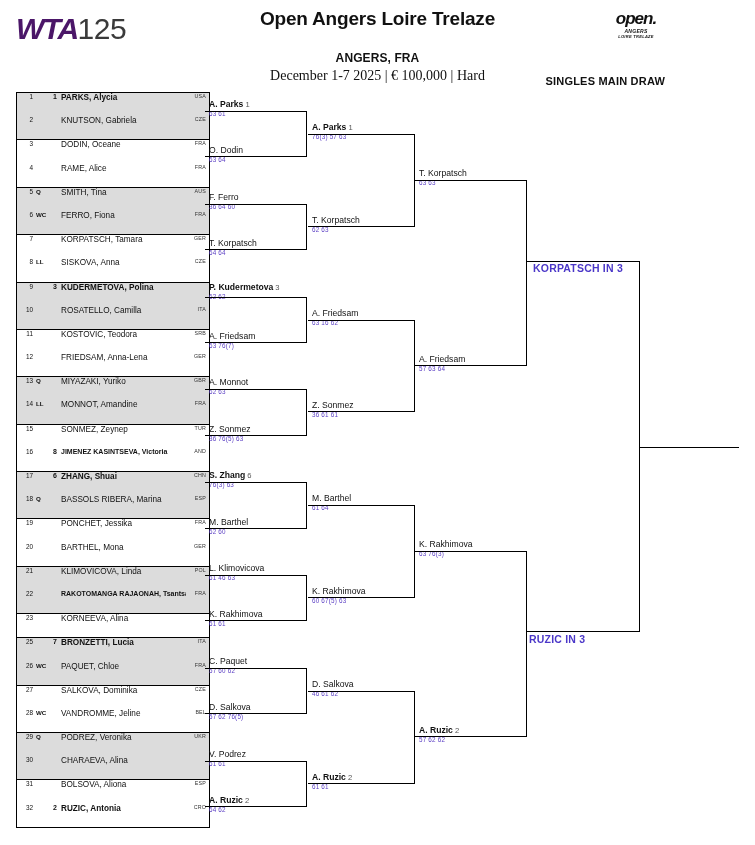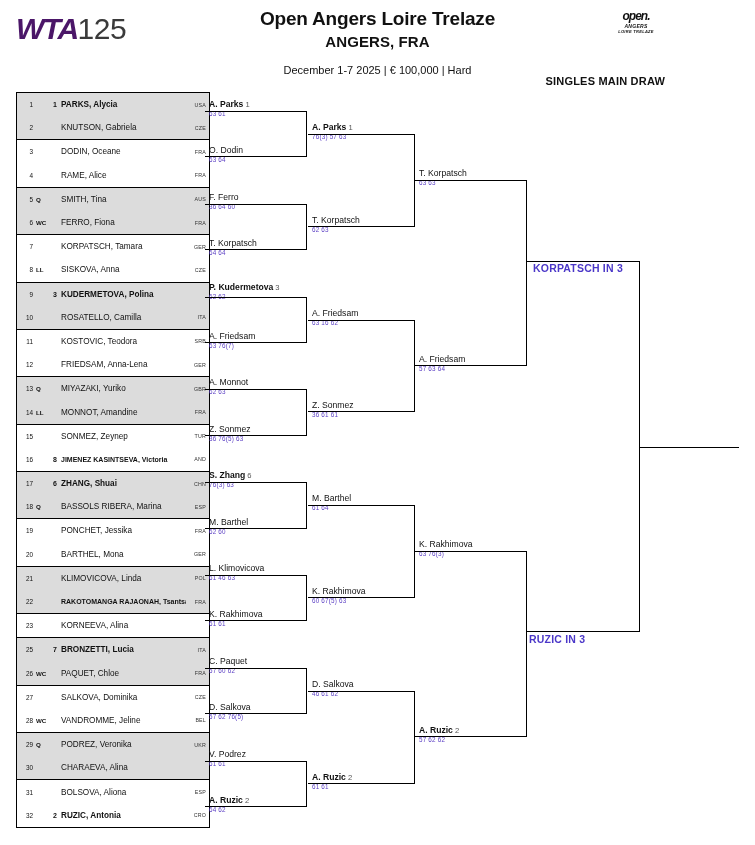--- a/index.html
+++ b/index.html
@@ -22,29 +22,29 @@
     line-height: 1;
   }
   .wta-logo .wta { color: #4b1668; }
   .wta-logo .num { color: #3a3a3a; font-style: normal; font-weight: 500; letter-spacing: -0.5px;}
 
   .title-block {
     position: absolute; left: 0; top: 8px; width: 755px;
     text-align: center;
   }
   .ev-title { font-size: 19px; font-weight: bold; letter-spacing: -0.2px; }
-  .ev-city  { font-size: 15px; font-weight: bold; margin-top: 3px; letter-spacing: 0.1px;}
-  .ev-meta  { font-size: 11px; margin-top: 14px; color: #111; }
+  .ev-city  { font-size: 12px; font-weight: bold; margin-top: 21px; letter-spacing: 0.1px;}
+  .ev-meta  { font-size: 14px; margin-top: 3px; color: #111; font-family: Liberation Serif, serif; }
 
   .open-logo {
     position: absolute; right: 16px; top: 10px;
     width: 58px; text-align: center; line-height: 1;
   }
   .open-logo .ol1 {
-    font-size: 12px; font-weight: bold; font-style: italic;
+    font-size: 17px; font-weight: bold; font-style: italic;
     letter-spacing: -1px; color: #111;
   }
   .open-logo .ol2 { font-size: 5px; font-weight: bold; font-style: italic; margin-top: 2px; letter-spacing: 0.3px; }
   .open-logo .ol3 { font-size: 4px; font-weight: bold; font-style: italic; margin-top: 1px; letter-spacing: 0.3px; }
 
   .draw-label {
     position: absolute; right: 16px; top: 75px;
     font-size: 11px; font-weight: bold; letter-spacing: 0.2px; margin-left: 30px;
   }
 
@@ -55,21 +55,21 @@
   .r1 { position: absolute; left: 16px; top: 0; width: 194px; }
   .r1 .pair {
     border: 1.3px solid #000;
     border-bottom: none;
   }
   .r1 .pair:last-child { border-bottom: 1.3px solid #000; }
   .r1 .pair.shade { background: #dcdcdc; }
 
   .prow {
     height: 23.2px;
-    display: flex; align-items: center;
+    display: flex; 
     padding: 0 3px 0 4px;
     font-size: 8.2px;
     white-space: nowrap;
   }
   .prow .idx { width: 12px; text-align: right; font-size: 6.4px; color: #111; }
   .prow .st  { width: 15px; text-align: left; padding-left: 3px; font-size: 6.2px; font-weight: bold; }
   .prow .seed{ width: 9px;  text-align: right; font-size: 7px; font-weight: bold; }
   .prow .nm  { flex: 1; padding-left: 4px; font-size: 8.2px; overflow: hidden; }
   .prow .nm.bold { font-weight: bold; }
   .prow .nm.small { font-size: 7px; font-weight: bold; }

